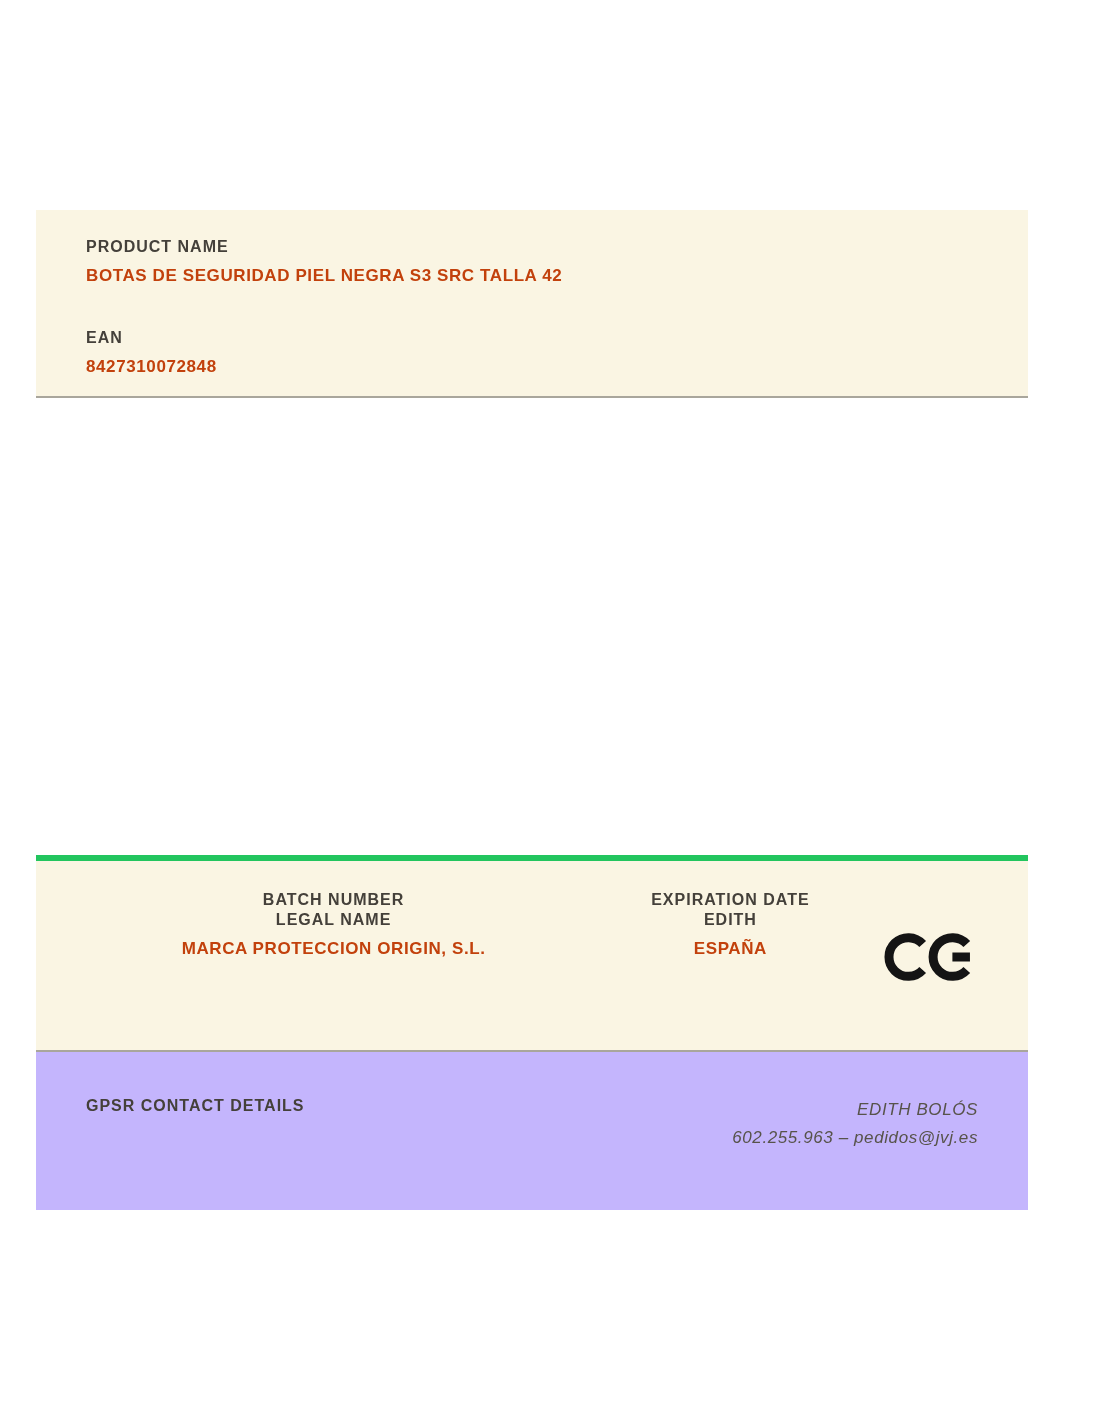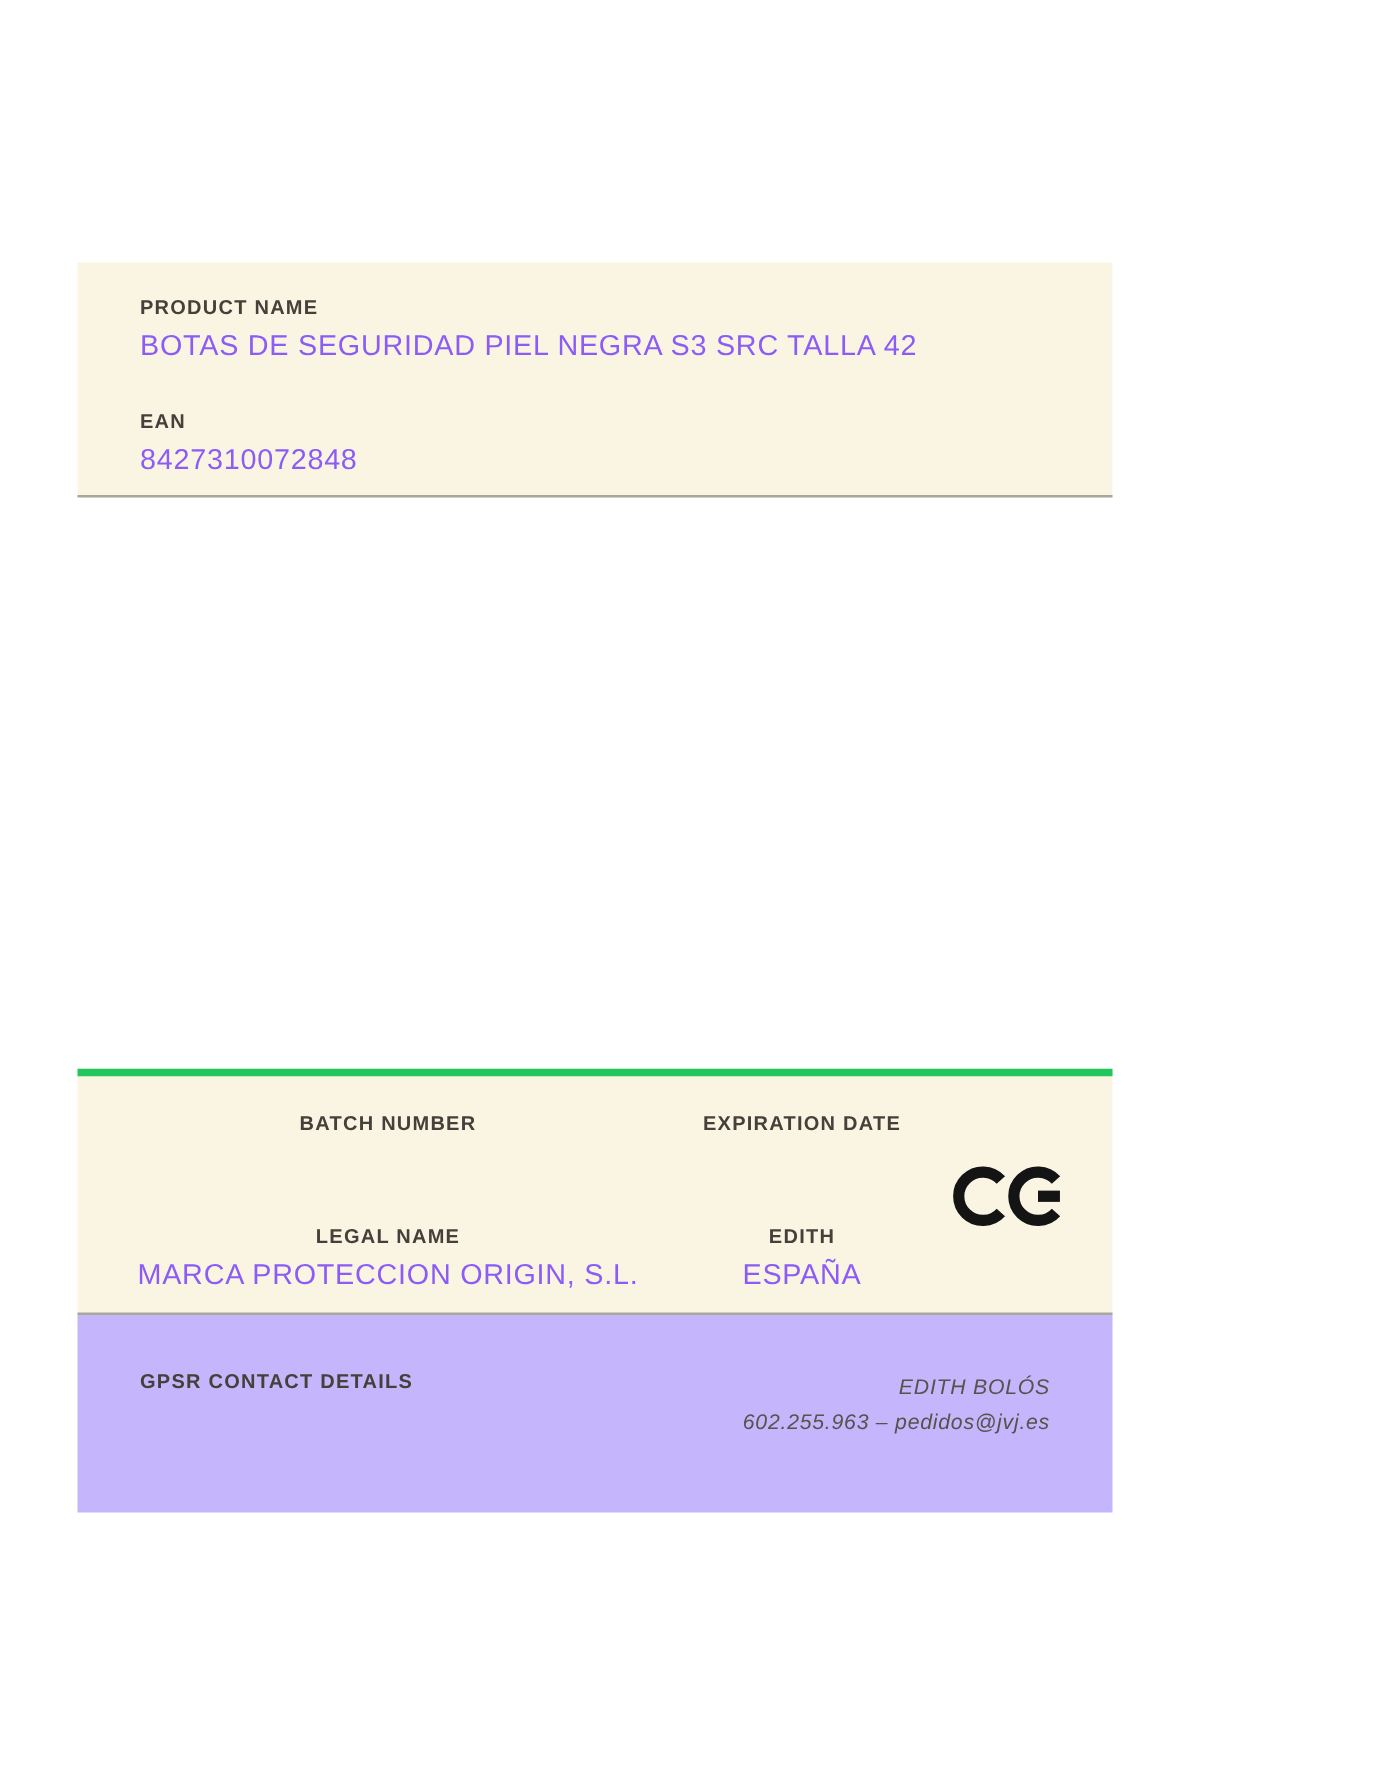--- a/index.html
+++ b/index.html
@@ -12,22 +12,22 @@
   }
   .page {
     position: relative;
     width: 1100px;
     height: 1422px;
     background: #ffffff;
     overflow: hidden;
   }
   .panel {
     position: absolute;
-    left: 62px;
-    width: 828px;
+    left: 36px;
+    width: 992px;
     background: #faf5e3;
   }
   .panel-product {
     top: 210px;
     height: 188px;
     border-bottom: 2px solid #a9a69c;
     padding: 27px 50px;
   }
   .panel-details {
     top: 855px;
@@ -48,39 +48,39 @@
     align-items: flex-start;
   }
   .label {
     font-size: 16px;
     font-weight: bold;
     color: #44403a;
     letter-spacing: 1px;
     line-height: 20px;
   }
   .value {
-    font-size: 23px;
-    font-weight: normal;
-    color: #8b5cf6;
+    font-size: 17px;
+    font-weight: bold;
+    color: #c2410c;
     letter-spacing: 0.6px;
     line-height: 22px;
   }
   .field-value { margin-top: 8px; }
   .field + .field { margin-top: 41px; }
 
   
   .col {
     display: flex;
     flex-direction: column;
     align-items: center;
     padding-top: 29px;
   }
   .col-left  { width: 600px; }
   .col-right { width: 200px; }
-  .row2-label { margin-top: 70px; }
+  .row2-label { }
   .ce-zone {
     width: 200px;
     display: flex;
     justify-content: center;
     align-items: flex-start;
     padding-top: 68px;
   }
   .ce-mark-svg { width: 90px; height: 56px; display: block; }
 
   

